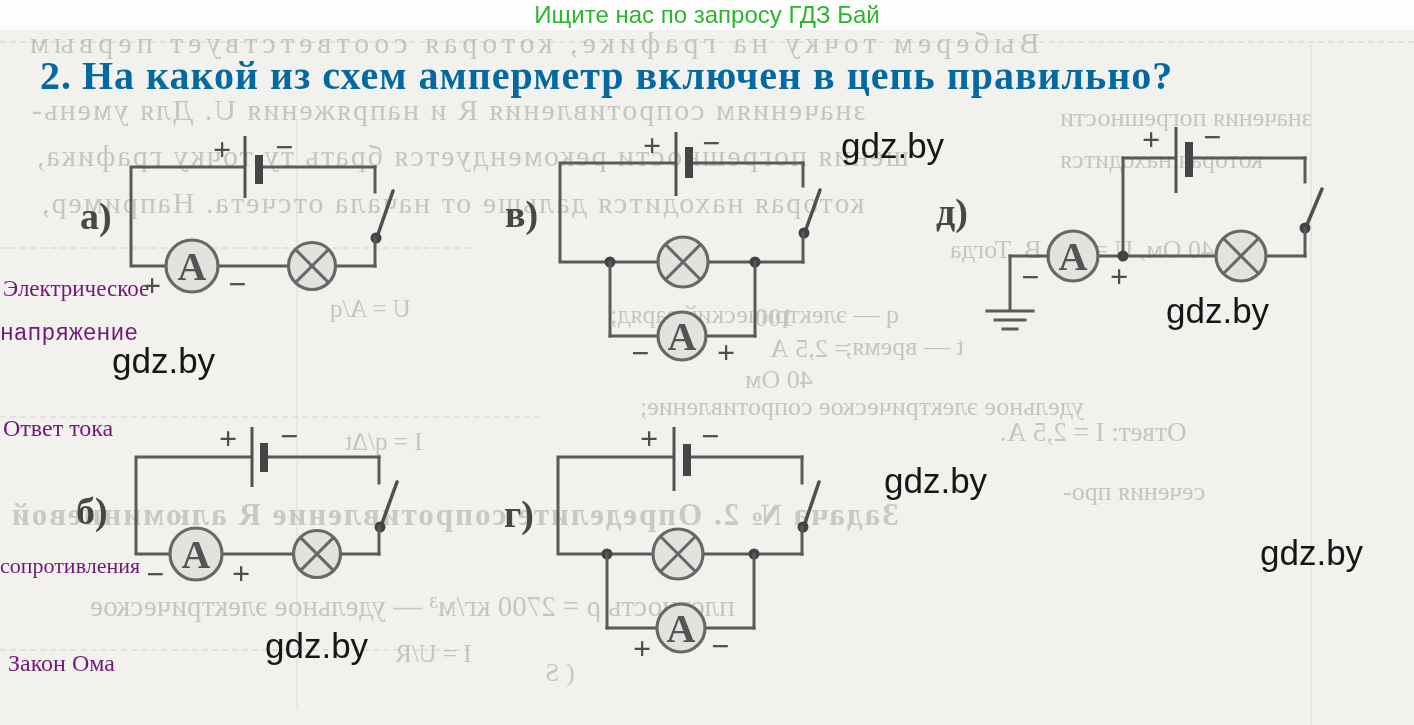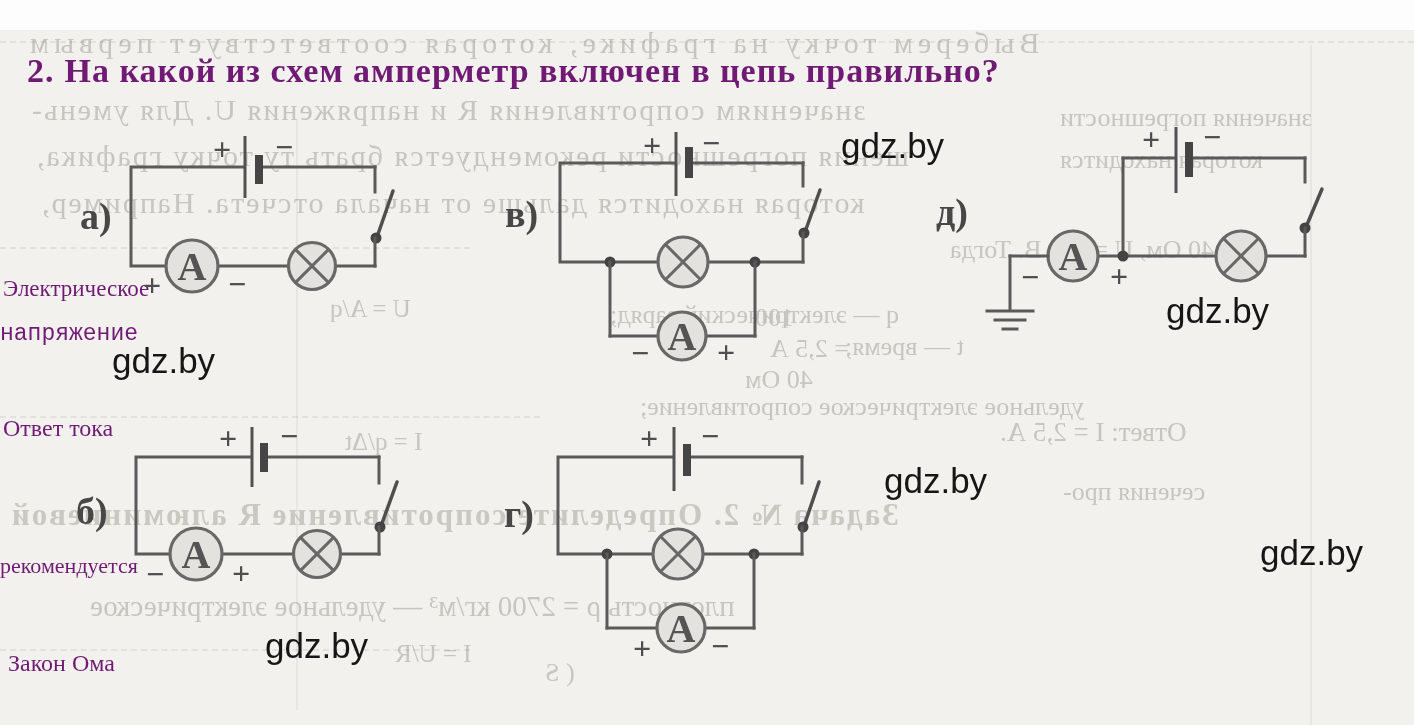--- a/index.html
+++ b/index.html
@@ -7,23 +7,23 @@
     position:relative;width:1414px;height:725px;overflow:hidden;
     background:#f2f1ed;
     font-family:"Liberation Serif", serif;
   }
   .top-strip{position:absolute;left:0;top:0;width:100%;height:30px;background:#fdfdfd;}
   .green-header{
     position:absolute;left:0;top:1px;width:100%;text-align:center;
     font-family:"Liberation Sans", sans-serif;font-size:24px;color:#2cb62c;
   }
   .question{
-    position:absolute;left:27px;top:52px;white-space:nowrap;
+    position:absolute;left:40px;top:52px;white-space:nowrap;
     font-family:"Liberation Serif", serif;font-weight:bold;
-    font-size:34px;color:#701a75;letter-spacing:1px;
+    font-size:40px;color:#0369a1;letter-spacing:1px;
   }
   .question .qnum{margin-right:10px;}
   .footer{
     position:absolute;left:0;top:690px;width:100%;text-align:center;
     font-family:"Liberation Sans", sans-serif;font-size:26px;color:#4b1a8f;
     letter-spacing:0.5px;
   }
   .watermark{
     position:absolute;font-family:"Liberation Sans", sans-serif;
     font-size:35px;color:#161616;white-space:nowrap;
@@ -64,21 +64,21 @@
 <div class="page">
   <div class="top-strip"></div>
 
   <div class="bleed mir" style="left:25px;top:26px;font-size:30px;letter-spacing:5px;">Выберем точку на графике, которая соответствует первым</div>
   <div class="bleed mir" style="left:30px;top:93px;font-size:30px;letter-spacing:2px;">значениям сопротивления R и напряжения U. Для умень-</div>
   <div class="bleed mir" style="left:35px;top:139px;font-size:30px;letter-spacing:2px;">шения погрешности рекомендуется брать ту точку графика,</div>
   <div class="bleed mir" style="left:40px;top:186px;font-size:30px;letter-spacing:2px;">которая находится дальше от начала отсчета. Например,</div>
   <div class="bleed dark" style="left:3px;top:276px;font-size:23px;">Электрическое</div>
   <div class="bleed dark" style="left:0px;top:321px;font-size:23px;font-family:Liberation Mono, monospace;">напряжение</div>
   <div class="bleed dark" style="left:3px;top:415px;font-size:24px;">Ответ тока</div>
-  <div class="bleed dark" style="left:0px;top:553px;font-size:22px;">рекомендуется</div>
+  <div class="bleed dark" style="left:0px;top:553px;font-size:22px;">сопротивления</div>
   <div class="bleed dark" style="left:8px;top:650px;font-size:24px;">Закон Ома</div>
   <div class="bleed mir bold" style="left:10px;top:497px;font-size:31px;letter-spacing:2px;">Задача № 2. Определите сопротивление R алюминиевой</div>
   <div class="bleed mir" style="left:90px;top:590px;font-size:29px;">плотность ρ = 2700 кг/м³ — удельное электрическое</div>
   <div class="bleed mir" style="left:330px;top:295px;font-size:25px;">U = A/q</div>
   <div class="bleed mir" style="left:345px;top:428px;font-size:25px;">I = q/Δt</div>
   <div class="bleed mir" style="left:395px;top:640px;font-size:25px;">I = U/R</div>
   <div class="bleed mir" style="left:610px;top:300px;font-size:26px;">q — электрический заряд;</div>
   <div class="bleed mir" style="left:845px;top:332px;font-size:26px;">t — время;</div>
   <div class="bleed mir" style="left:755px;top:303px;font-size:26px;">100</div>
   <div class="bleed mir" style="left:745px;top:365px;font-size:26px;">40 Ом</div>
@@ -91,20 +91,21 @@
   <div class="bleed mir" style="left:1060px;top:103px;font-size:26px;">значения погрешности</div>
   <div class="bleed mir" style="left:1060px;top:145px;font-size:26px;">которая находится</div>
 
   <div class="hline" style="left:0;top:41px;width:1414px;"></div>
   <div class="hline" style="left:0;top:247px;width:470px;"></div>
   <div class="hline" style="left:0;top:416px;width:540px;"></div>
   <div class="hline" style="left:0;top:649px;width:470px;"></div>
   <div class="vline" style="left:296px;top:120px;height:590px;"></div>
   <div class="vline" style="left:1310px;top:45px;height:680px;"></div>
 
+  <div class="green-header">Ищите нас по запросу ГДЗ Бай</div>
 
   <div class="question">
     <span class="qnum">2.</span><span>На какой из схем амперметр включен в цепь правильно?</span>
   </div>
 
   <svg width="1414" height="725" viewBox="0 0 1414 725">
 
     <g>
       <polyline class="wire" points="243,167 131,167 131,266 166,266"></polyline>
       <line class="wire" x1="262" y1="167" x2="375" y2="167"></line>

